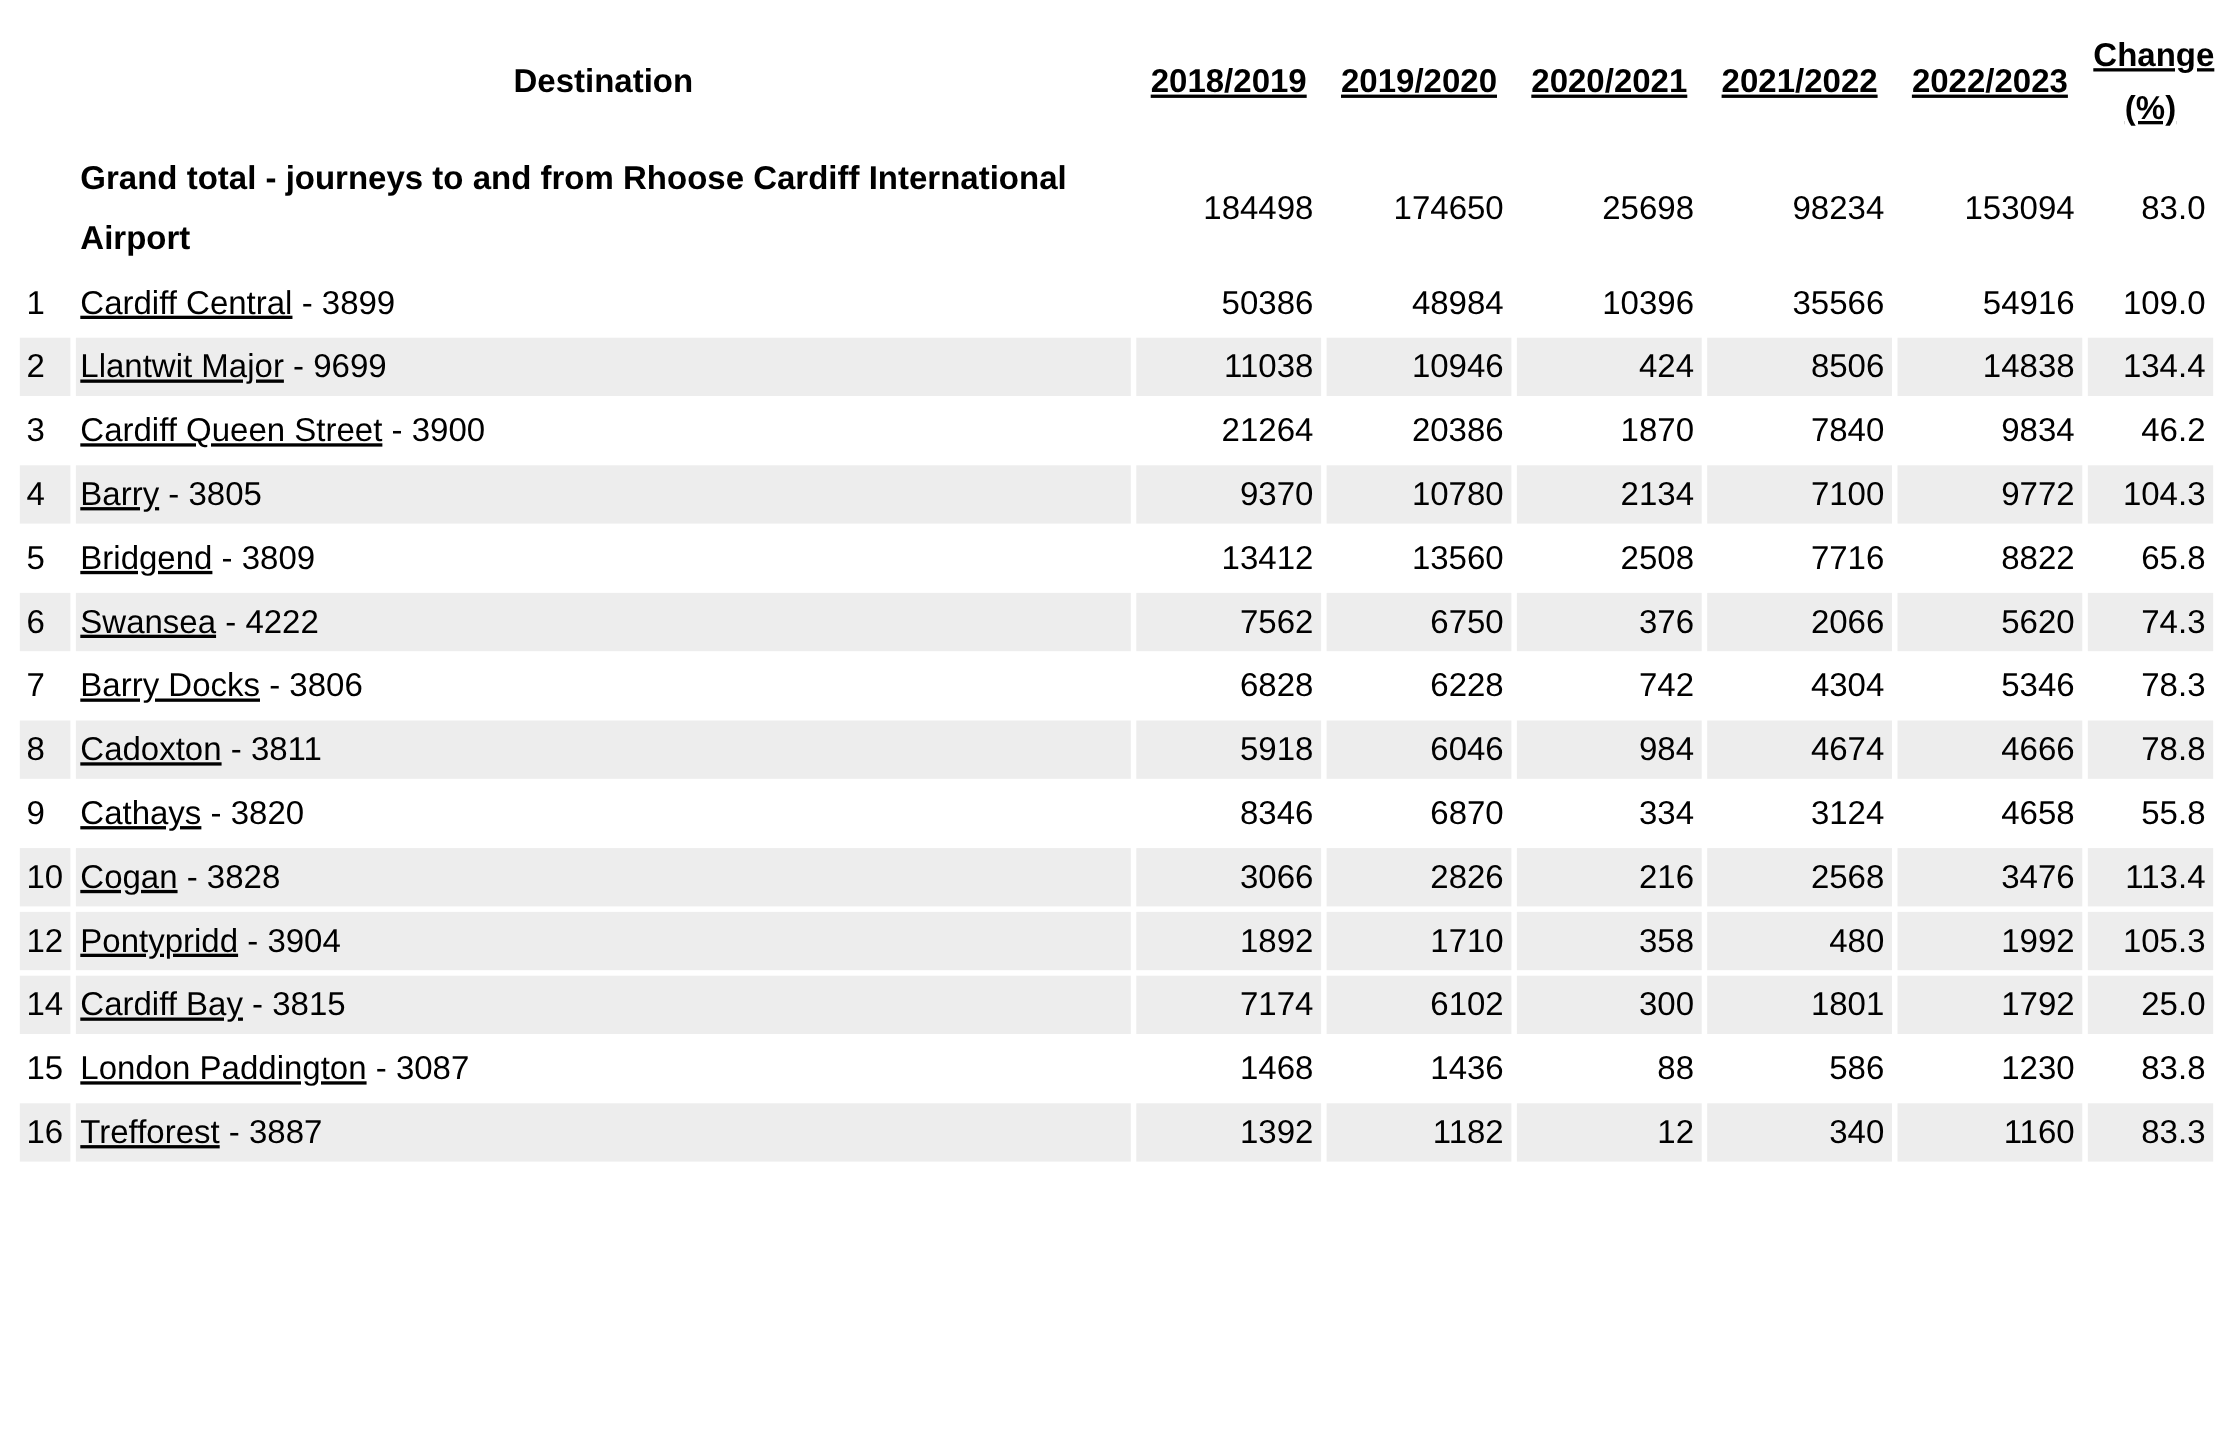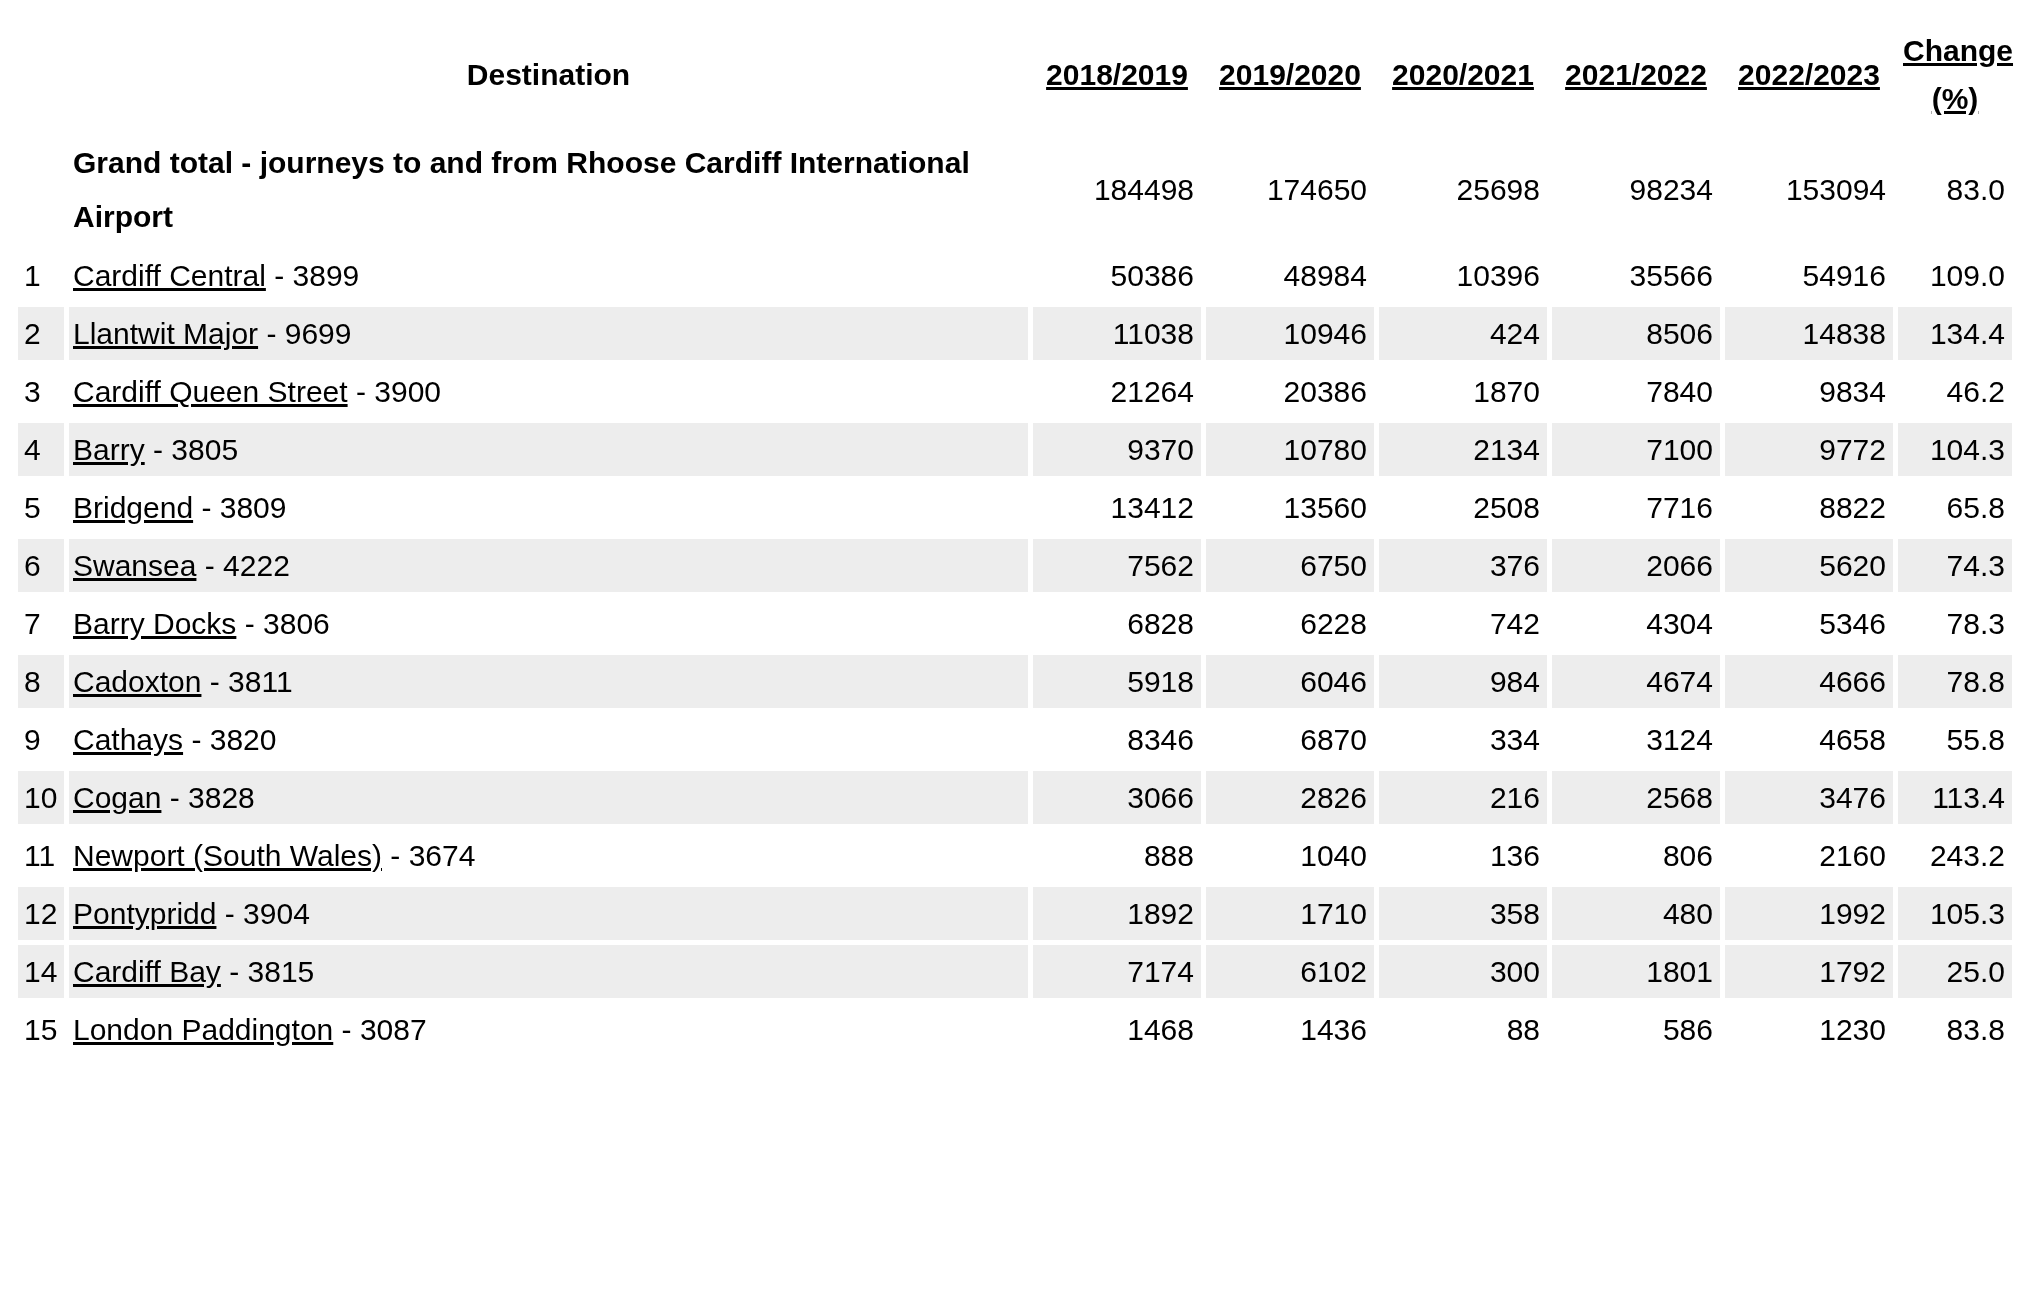--- a/index.html
+++ b/index.html
@@ -172,30 +172,20 @@
       <tr class="stripe">
     <td class="rank">10</td>
     <td class="dest"><a href="#">Cogan</a><span> - 3828</span></td>
     <td class="num">3066</td>
     <td class="num">2826</td>
     <td class="num">216</td>
     <td class="num">2568</td>
     <td class="num">3476</td>
     <td class="num">113.4</td>
   </tr>
-      <tr>
-    <td class="rank">11</td>
-    <td class="dest"><a href="#">Newport (South Wales)</a><span> - 3674</span></td>
-    <td class="num">888</td>
-    <td class="num">1040</td>
-    <td class="num">136</td>
-    <td class="num">806</td>
-    <td class="num">2160</td>
-    <td class="num">243.2</td>
-  </tr>
       <tr class="stripe">
     <td class="rank">12</td>
     <td class="dest"><a href="#">Pontypridd</a><span> - 3904</span></td>
     <td class="num">1892</td>
     <td class="num">1710</td>
     <td class="num">358</td>
     <td class="num">480</td>
     <td class="num">1992</td>
     <td class="num">105.3</td>
   </tr>
@@ -212,14 +202,24 @@
       <tr>
     <td class="rank">15</td>
     <td class="dest"><a href="#">London Paddington</a><span> - 3087</span></td>
     <td class="num">1468</td>
     <td class="num">1436</td>
     <td class="num">88</td>
     <td class="num">586</td>
     <td class="num">1230</td>
     <td class="num">83.8</td>
   </tr>
+      <tr class="stripe">
+    <td class="rank">16</td>
+    <td class="dest"><a href="#">Trefforest</a><span> - 3887</span></td>
+    <td class="num">1392</td>
+    <td class="num">1182</td>
+    <td class="num">12</td>
+    <td class="num">340</td>
+    <td class="num">1160</td>
+    <td class="num">83.3</td>
+  </tr>
     </tbody>
 </table>
 
 </body></html>

